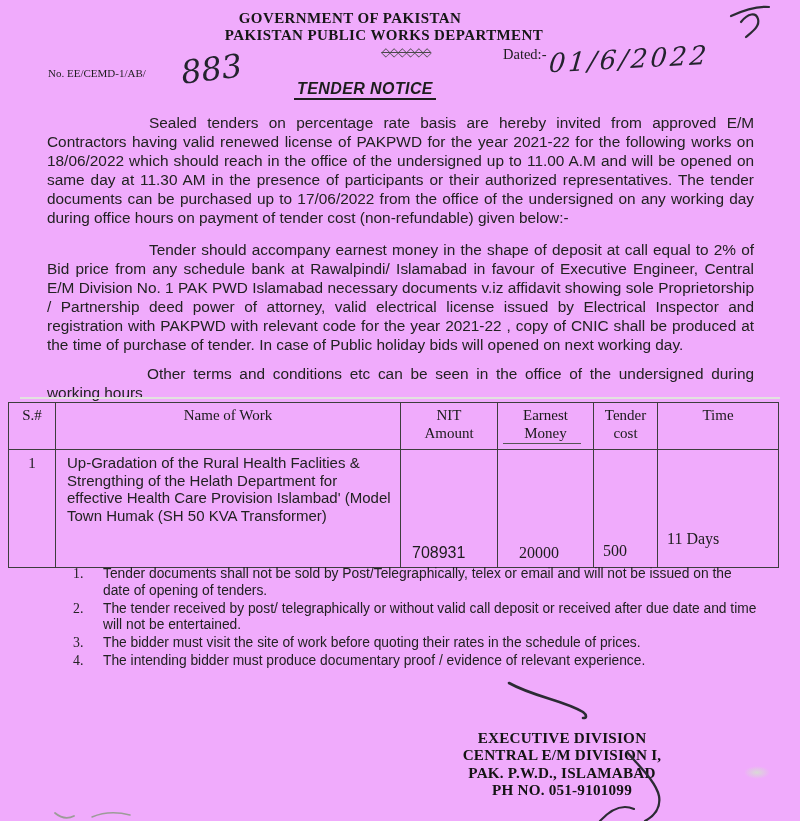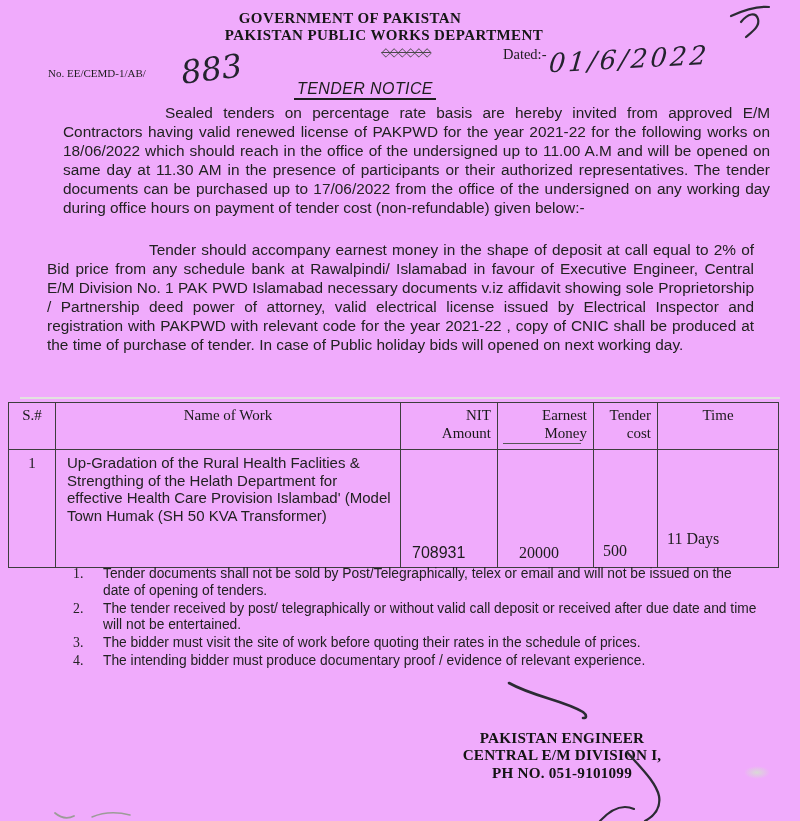--- a/index.html
+++ b/index.html
@@ -18,39 +18,39 @@
   .ref-label{position:absolute;top:67px;left:48px;
              font-family:"Liberation Serif",serif;font-size:11px;}
   .hand{font-family:"DejaVu Serif",serif;font-style:italic;color:#23232e;}
   .ref-hand{position:absolute;top:50px;left:181px;font-size:32px;
             transform:rotate(-7deg);}
   .date-label{position:absolute;top:46px;left:503px;
               font-family:"Liberation Serif",serif;font-size:14.5px;}
   .date-hand{position:absolute;top:44px;left:549px;font-size:26px;
              letter-spacing:3px;transform:rotate(-3deg) skewX(-8deg);white-space:nowrap;}
   .title-wrap{position:absolute;top:80px;left:-35px;width:100%;text-align:center;}
-  .title{font-weight:normal;font-style:italic;font-size:16px;letter-spacing:.4px;
+  .title{font-weight:bold;font-style:italic;font-size:16px;letter-spacing:.4px;
          border-bottom:2.5px solid #1d1d1d;padding:0 3px 1px 3px;}
   
   .para{position:absolute;left:47px;width:707px;margin:0;text-align:justify;
         font-size:15.4px;line-height:19px;color:#222;}
-  .p1{top:103px;text-indent:102px;margin-left:16px;}
+  .p1{top:113px;text-indent:102px;}
   .p2{top:240px;text-indent:102px;}
   .p3{top:364px;text-indent:100px;}
   .fold{position:absolute;top:397px;left:20px;width:760px;height:2px;
         background:#e2e2df;}
   
   table.works{position:absolute;top:402px;left:8px;border-collapse:collapse;
               table-layout:fixed;width:770px;}
   table.works th,table.works td{border:1.6px solid #3d3d3d;overflow:hidden;}
   table.works th{font-family:"Liberation Serif",serif;font-weight:normal;
                  font-size:15px;vertical-align:top;padding:3px 6px 0 6px;height:43px;
                  color:#1a1a1a;}
   th.c-sn,th.c-name,th.c-time{text-align:center;}
-  th.c-nit,th.c-earn,th.c-cost{text-align:right;}
+  th.c-nit,th.c-earn,th.c-cost{text-align:center;}
   .pre{white-space:pre-line;line-height:18px;}
   th.c-earn{position:relative;}
   .money-underline{position:absolute;left:5px;right:12px;top:40px;
                    border-top:1.5px solid #555;}
   tr.data-row td{height:98px;}
   td.v-sn{font-family:"Liberation Serif",serif;font-size:15px;text-align:center;
           vertical-align:top;padding-top:5px;}
   td.v-name{font-size:15px;line-height:17.6px;vertical-align:top;
             padding:4px 4px 0 11px;color:#222;}
   td.v-nit{font-size:16px;vertical-align:bottom;padding:0 0 5px 11px;}
@@ -89,20 +89,21 @@
   <div class="ref-hand hand">883</div>
   <div class="date-label">Dated:-</div>
   <div class="date-hand hand">01/6/2022</div>
 
   <div class="title-wrap">
     <span class="title">TENDER NOTICE</span>
   </div>
 
   <p class="para p1">Sealed tenders on percentage rate basis are hereby invited from approved E/M Contractors having valid renewed license of PAKPWD for the year 2021-22 for the following works on 18/06/2022 which should reach in the office of the undersigned up to 11.00 A.M and will be opened on same day at 11.30 AM in the presence of participants or their authorized representatives. The tender documents can be purchased up to 17/06/2022 from the office of the undersigned on any working day during office hours on payment of tender cost (non-refundable) given below:-</p>
   <p class="para p2">Tender should accompany earnest money in the shape of deposit at call equal to 2% of Bid price from any schedule bank at Rawalpindi/ Islamabad in favour of Executive Engineer, Central E/M Division No. 1 PAK PWD Islamabad necessary documents v.iz affidavit showing sole Proprietorship / Partnership deed power of attorney, valid electrical license issued by Electrical Inspector and registration with PAKPWD with relevant code for the year 2021-22 , copy of CNIC shall be produced at the time of purchase of tender. In case of Public holiday bids will opened on next working day.</p>
+  <p class="para p3">Other terms and conditions etc can be seen in the office of the undersigned during working hours</p>
 
   <div class="fold"></div>
 
   <table class="works">
     <colgroup>
       <col style="width:47px">
         <col style="width:345px">
         <col style="width:97px">
       <col style="width:96px">
         <col style="width:64px">
@@ -146,22 +147,23 @@
     </div>
     <div class="cond">
       <span class="cnum">4.</span>
       <span class="ctext">The intending bidder must produce documentary proof / evidence of relevant experience.</span>
     </div>
   </div>
 
   <div class="blot"></div>
 
   <div class="sig">
-    <div class="sig-l">PAKISTAN ENGINEER</div>
+    <div class="sig-l">EXECUTIVE DIVISION</div>
     <div class="sig-l">CENTRAL E/M DIVISION I,</div>
+    <div class="sig-l">PAK. P.W.D., ISLAMABAD</div>
     <div class="sig-l">PH NO. 051-9101099</div>
   </div>
 
   <svg class="overlay" width="800" height="821" viewBox="0 0 800 821">
     <g fill="none" stroke="#2b2b33" stroke-linecap="round">
       <path d="M731,16 C744,10 757,6 769,7" stroke-width="2.2"></path>
       <path d="M741,22 c7,-9 15,-10 17,-3 c2,7 -5,12 -12,18" stroke-width="2.2"></path>
       <path d="M509,683 C534,697 563,700 583,712 c4,3 4,6 0,6" stroke-width="2.6"></path>
       <path d="M627,752 C640,767 656,782 659,796 C661,808 654,816 645,821" stroke-width="2.3"></path>
       <path d="M600,821 C611,809 623,804 634,809" stroke-width="2.1"></path>

